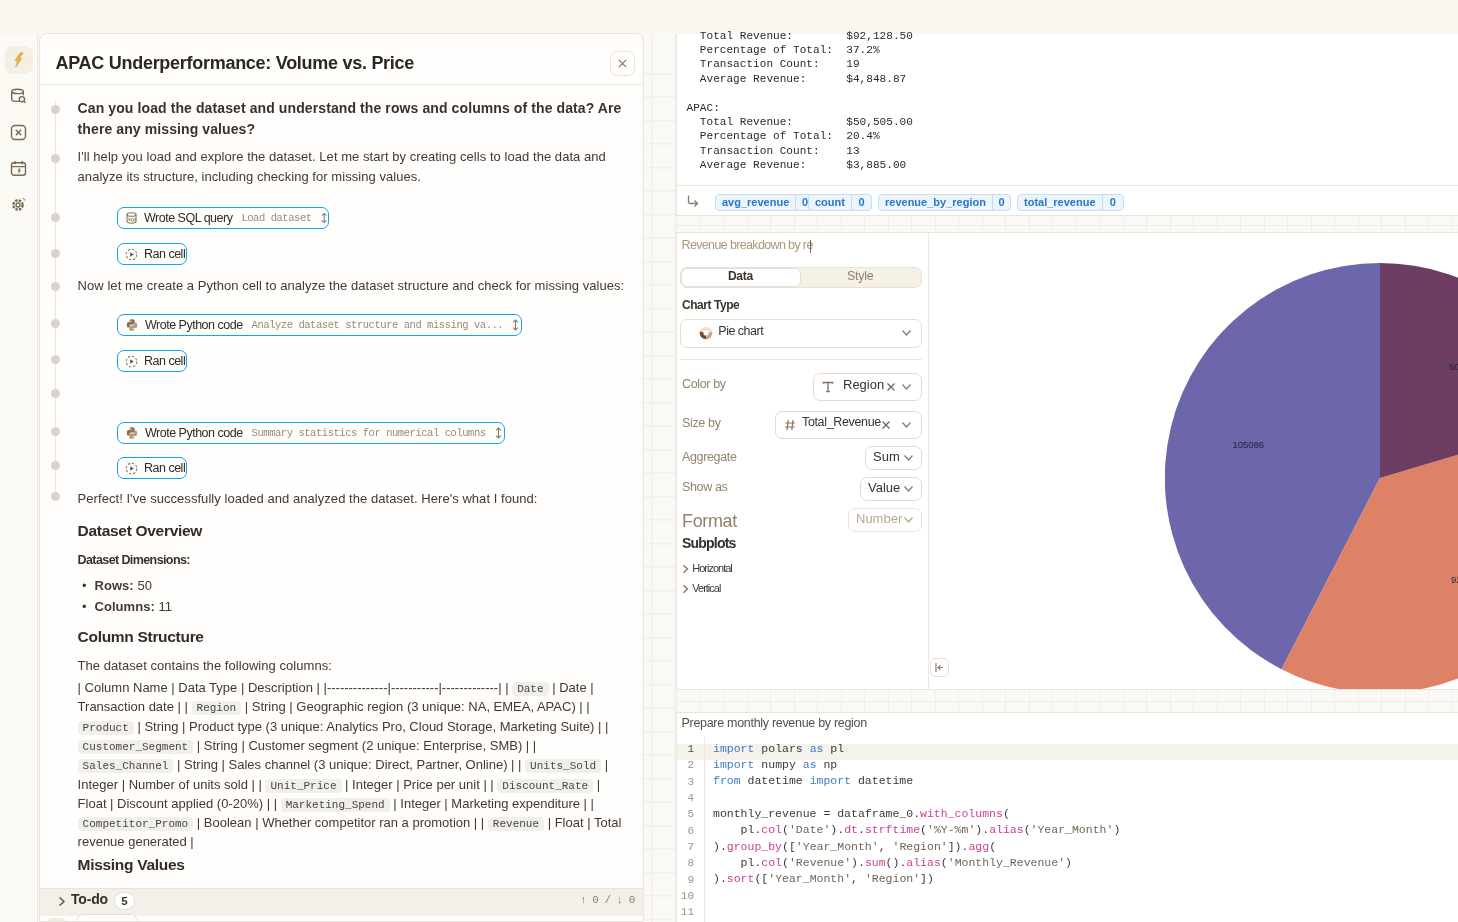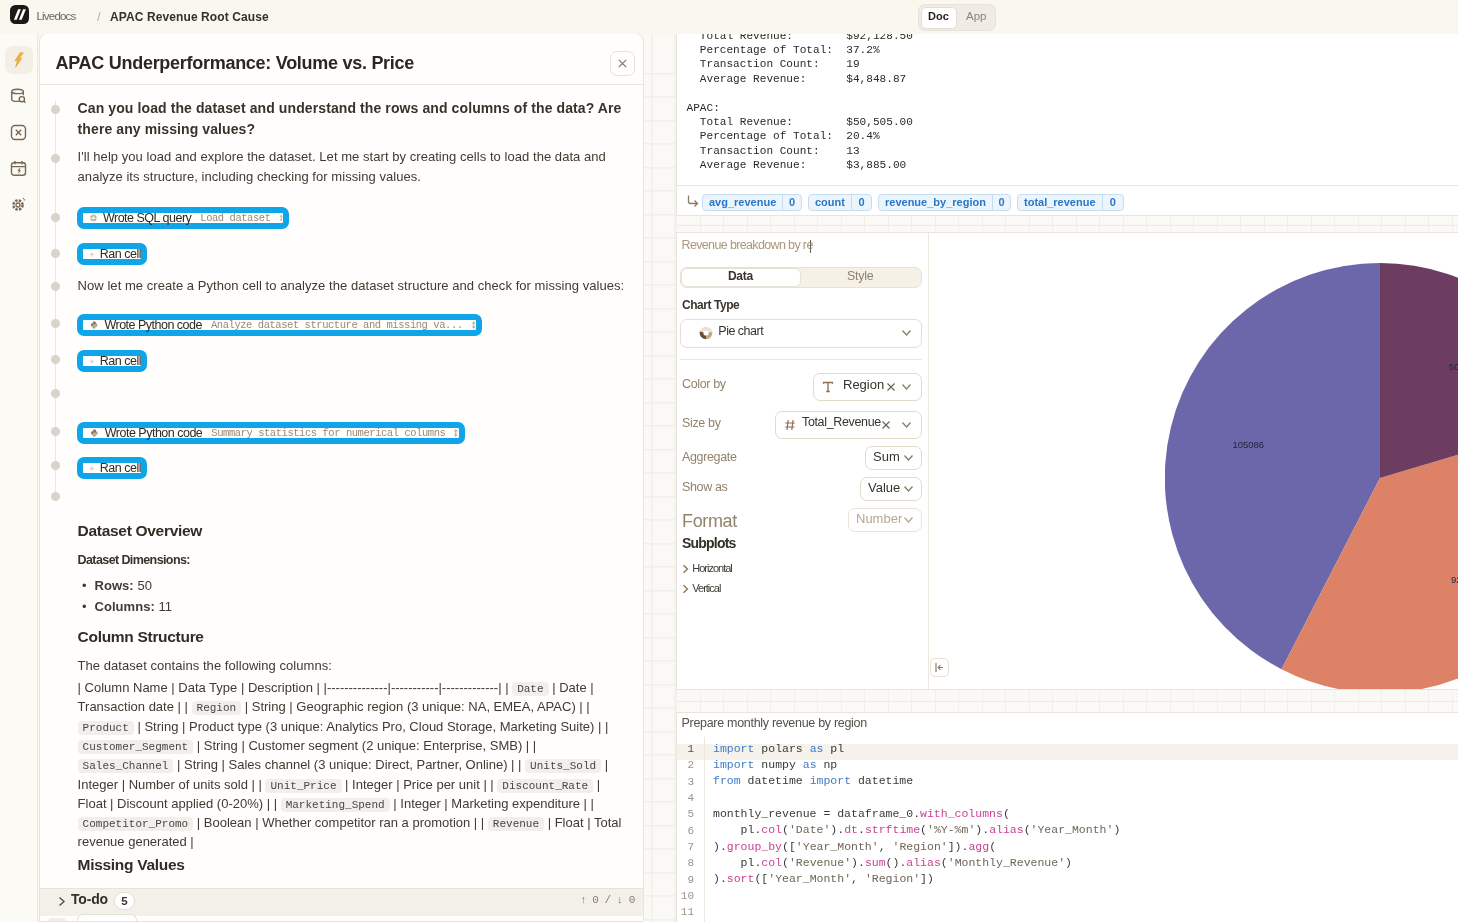--- a/index.html
+++ b/index.html
@@ -8,21 +8,21 @@
   #page { position:absolute; top:0; left:0; width:1458px; height:922px; overflow:hidden; }
   .abs { position:absolute; }
   .mono { font-family:"Liberation Mono", monospace; }
   .dot { width:9px; height:9px; border-radius:50%; background:#d9d4ca; }
   .msgb { font-size:14px; line-height:20.4px; font-weight:700; color:#38322a; letter-spacing:0.1px; }
   .msgr { font-size:13px; line-height:20.4px; font-weight:400; color:#403a31; letter-spacing:0.05px; }
   .msgb2 { font-size:12.5px; line-height:20.4px; font-weight:700; color:#38322a; letter-spacing:-0.6px; }
   .h3 { font-size:15.5px; line-height:21px; font-weight:700; color:#312c25; letter-spacing:-0.3px; }
   .tbl { font-size:13px; line-height:18.3px; color:#403a31; letter-spacing:0; }
   .tbl code { font-family:"Liberation Mono", monospace; font-size:11px; background:#f1efec; border-radius:4px; padding:1px 5px; color:#4a463f; letter-spacing:0; }
-  .chip { height:22px; background:#fffefc; border:6px solid #0ea5e9; border-radius:7px; display:flex; align-items:center; }
+  .chip { height:22px; background:#fffefc; border:1px solid #0ea5e9; border-radius:7px; display:flex; align-items:center;margin-left:40px; }
   .chip .lbl { font-size:12.5px; font-weight:400; color:#2f2b24; letter-spacing:-0.5px; white-space:nowrap; }
   .chip .desc { font-family:"Liberation Mono", monospace; font-size:10.5px; color:#9a8a75; letter-spacing:-0.45px; white-space:nowrap; }
   .pill { position:absolute; top:8.3px; height:16.5px; background:#edf5fc; border:1px solid #c7def2; border-radius:4px; display:flex; align-items:stretch; overflow:hidden; }
   .pill .pn { flex:1; font-size:11px; font-weight:600; color:#2778c8; text-align:center; line-height:14.5px; border-right:1px solid #c7def2; padding:0 6px; }
   .pill .pv { width:22px; font-size:11px; font-weight:600; color:#2778c8; text-align:center; line-height:14.5px; }
   .kw { color:#3e7bcb; }
   .fn { color:#cb3f93; }
   .str { color:#6f6657; }
   .com { color:#9c8f7b; }
 </style>
@@ -38,34 +38,20 @@
 
   <div class="abs" style="left:676px; top:215.7px; width:782px; height:16.6px; background:#faf9f6;
        background-image: repeating-linear-gradient(to right, #f1efe9 0, #f1efe9 1px, transparent 1px, transparent 23.5px),
                          linear-gradient(to bottom, transparent 9px, #eceae3 9px, #eceae3 10px, transparent 10px);
        z-index:1;"></div>
   <div class="abs" style="left:676px; top:690px; width:782px; height:22px; background:#faf9f6;
        background-image: repeating-linear-gradient(to right, #f1efe9 0, #f1efe9 1px, transparent 1px, transparent 23.5px),
                          linear-gradient(to bottom, transparent 11px, #eceae3 11px, #eceae3 12px, transparent 12px);
        z-index:1;"></div>
 
-  <div class="abs" id="topbar" style="left:0; top:0; width:1458px; height:34px; background:#faf7ef; z-index:30;">
-    <svg class="abs" style="left:10px; top:5px;" width="19" height="19" viewBox="0 0 19 19">
-      <rect x="0" y="0" width="19" height="19" rx="5.5" fill="#191917"></rect>
-      <path d="M3.9 14.8 L8.1 4.2 H10.9 L6.7 14.8 Z" fill="#ffffff"></path>
-      <path d="M8.9 14.8 L13.1 4.2 H15.9 L11.7 14.8 Z" fill="#ffffff"></path>
-    </svg>
-    <div class="abs" style="left:36.5px; top:10.3px; font-size:11.5px; color:#6f685a; letter-spacing:-0.8px;">Livedocs</div>
-    <div class="abs" style="left:97px; top:8.5px; font-size:13px; color:#b9b1a2;">/</div>
-    <div class="abs" style="left:110px; top:9.6px; font-size:12px; font-weight:700; color:#34302a; letter-spacing:0.1px;">APAC Revenue Root Cause</div>
-    <div class="abs" style="left:918px; top:4px; width:78px; height:27px; background:#efece5; border:1px solid #e7e3da; border-radius:7px;"></div>
-    <div class="abs" style="left:920.5px; top:6.5px; width:36px; height:22px; background:#ffffff; border:1px solid #e3dfd6; border-radius:5px;"></div>
-    <div class="abs" style="left:928px; top:10.4px; font-size:11px; font-weight:700; color:#262420;">Doc</div>
-    <div class="abs" style="left:966px; top:10px; font-size:11.5px; font-weight:400; color:#8d8577;">App</div>
-  </div>
 
   <div class="abs" id="sidebar" style="left:0; top:34px; width:38px; height:888px; background:#fcfaf5; border-right:1px solid #ece8e0; z-index:20;">
     <div class="abs" style="left:5px; top:12px; width:28px; height:28px; background:#f4efe5; border-radius:8px;"></div>
     <svg class="abs" style="left:11px; top:18px;" width="16" height="16" viewBox="0 0 16 16">
       <path d="M9.2 0.8 L12.2 0.8 L8.4 6.6 L10.6 6.6 L4.6 15.2 L6.5 8.8 L4.0 8.8 Z" fill="#eab541" stroke="#d99a35" stroke-width="0.6"></path>
     </svg>
     <svg class="abs" style="left:10px; top:54px;" width="17" height="17" viewBox="0 0 17 17" fill="none">
       <g stroke="#776853" stroke-width="1.4">
       <ellipse cx="7.5" cy="3.4" rx="5.8" ry="2.2"></ellipse>
       <path d="M1.7 3.4 V11.2 C1.7 12.4 4.3 13.4 7.5 13.4 C8.1 13.4 8.7 13.37 9.2 13.3"></path>
@@ -163,20 +149,21 @@
           <path d="M4.5 1 V11 M2 3.4 L4.5 1 L7 3.4 M2 8.6 L4.5 11 L7 8.6"></path>
         </svg>
     </div>
     <div class="abs chip" style="left:37px; top:423px; width:70px;">
       <svg style="margin-left:7px;" width="13" height="13" viewBox="0 0 13 13" fill="none">
           <circle cx="6.5" cy="6.5" r="5.3" stroke="#8a7c68" stroke-width="1.1" stroke-dasharray="2.5 1.6"></circle>
           <path d="M5.2 4.2 L8.8 6.5 L5.2 8.8 Z" fill="#5f584d"></path>
         </svg>
       <span class="lbl" style="margin-left:6px;">Ran cell</span>
     </div>
+    <div class="abs msgr" style="left:37.6px; top:454.7px;">Perfect! I've successfully loaded and analyzed the dataset. Here's what I found:</div>
     <div class="abs h3" style="left:37.6px; top:486.3px;">Dataset Overview</div>
     <div class="abs msgb2" style="left:37.6px; top:515.6px;">Dataset Dimensions:</div>
     <div class="abs msgr" style="left:42px; top:541.5px;">•</div>
     <div class="abs msgr" style="left:54.5px; top:541.5px;"><b>Rows:</b> 50</div>
     <div class="abs msgr" style="left:42px; top:563.4px;">•</div>
     <div class="abs msgr" style="left:54.5px; top:563.4px;"><b>Columns:</b> 11</div>
     <div class="abs h3" style="left:37.6px; top:591.5px;">Column Structure</div>
     <div class="abs msgr" style="left:37.6px; top:621.5px;">The dataset contains the following columns:</div>
     <div class="abs tbl" style="left:37.6px; top:645.1px; width:600px;">| Column Name | Data Type | Description | |--------------|-----------|-------------| | <code>Date</code> | Date |<br>Transaction date | | <code>Region</code> | String | Geographic region (3 unique: NA, EMEA, APAC) | |<br><code>Product</code> | String | Product type (3 unique: Analytics Pro, Cloud Storage, Marketing Suite) | |<br><code>Customer_Segment</code> | String | Customer segment (2 unique: Enterprise, SMB) | |<br><code>Sales_Channel</code> | String | Sales channel (3 unique: Direct, Partner, Online) | | <code>Units_Sold</code> |<br>Integer | Number of units sold | | <code>Unit_Price</code> | Integer | Price per unit | | <code>Discount_Rate</code> |<br>Float | Discount applied (0-20%) | | <code>Marketing_Spend</code> | Integer | Marketing expenditure | |<br><code>Competitor_Promo</code> | Boolean | Whether competitor ran a promotion | | <code>Revenue</code> | Float | Total<br>revenue generated |</div>
     <div class="abs h3" style="left:37.6px; top:820px;">Missing Values</div>
@@ -200,21 +187,21 @@
 APAC:
   Total Revenue:        $50,505.00
   Percentage of Total:  20.4%
   Transaction Count:    13
   Average Revenue:      $3,885.00</pre>
 
   <div class="abs" style="left:676px; top:186.2px; width:782px; height:29.5px; background:#ffffff; border-left:1px solid #e9e5dc; border-bottom:1px solid #e9e5dc; z-index:5;">
     <svg class="abs" style="left:10px; top:8.5px;" width="12" height="13" viewBox="0 0 12 13" fill="none" stroke="#8a7c68" stroke-width="1.3">
         <path d="M1.5 0.5 V6.5 C1.5 7.6 2.4 8.5 3.5 8.5 H10.5 M7.5 5.5 L10.5 8.5 L7.5 11.5"></path>
       </svg>
-    <div class="pill" style="left:25px; width:100px;">
+    <div class="pill" style="left:38px; width:100px;">
         <span class="pn">avg_revenue</span>
         <span class="pv">0</span>
       </div>
     <div class="pill" style="left:131px; width:64px;">
         <span class="pn">count</span>
         <span class="pv">0</span>
       </div>
     <div class="pill" style="left:201px; width:133px;">
         <span class="pn">revenue_by_region</span>
         <span class="pv">0</span>

